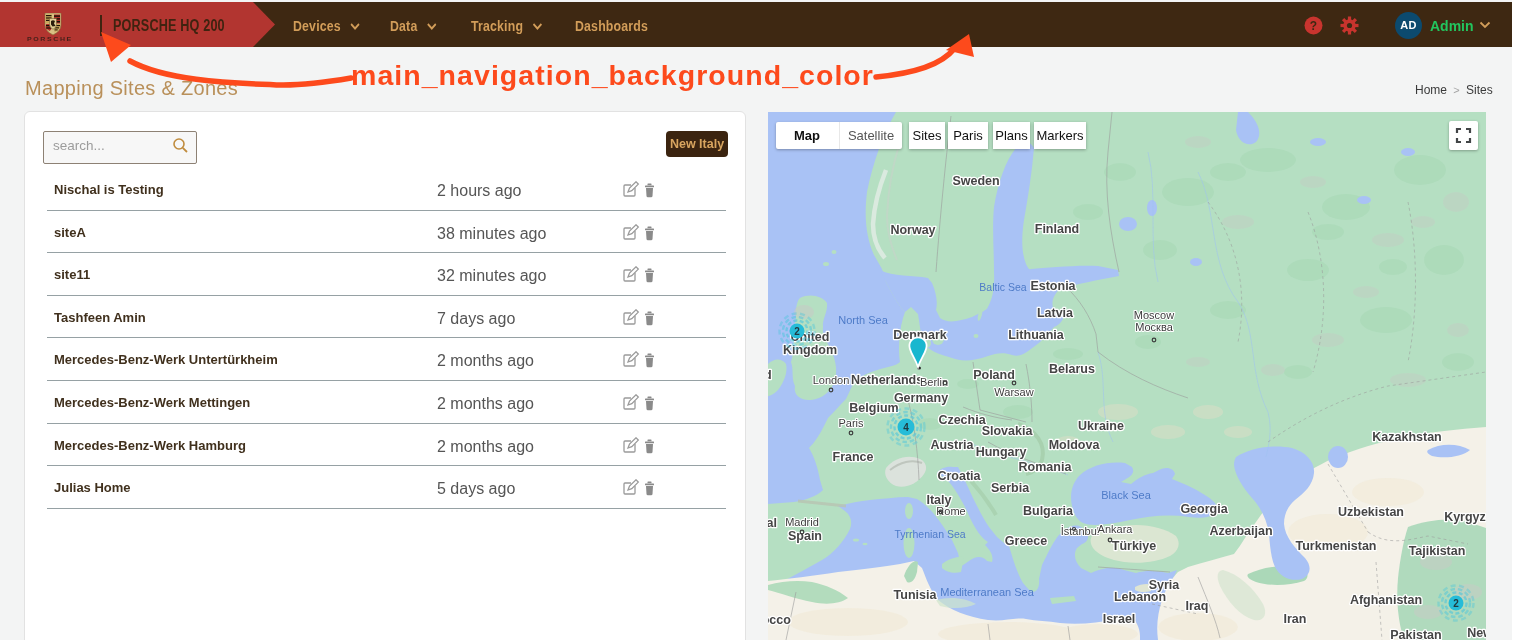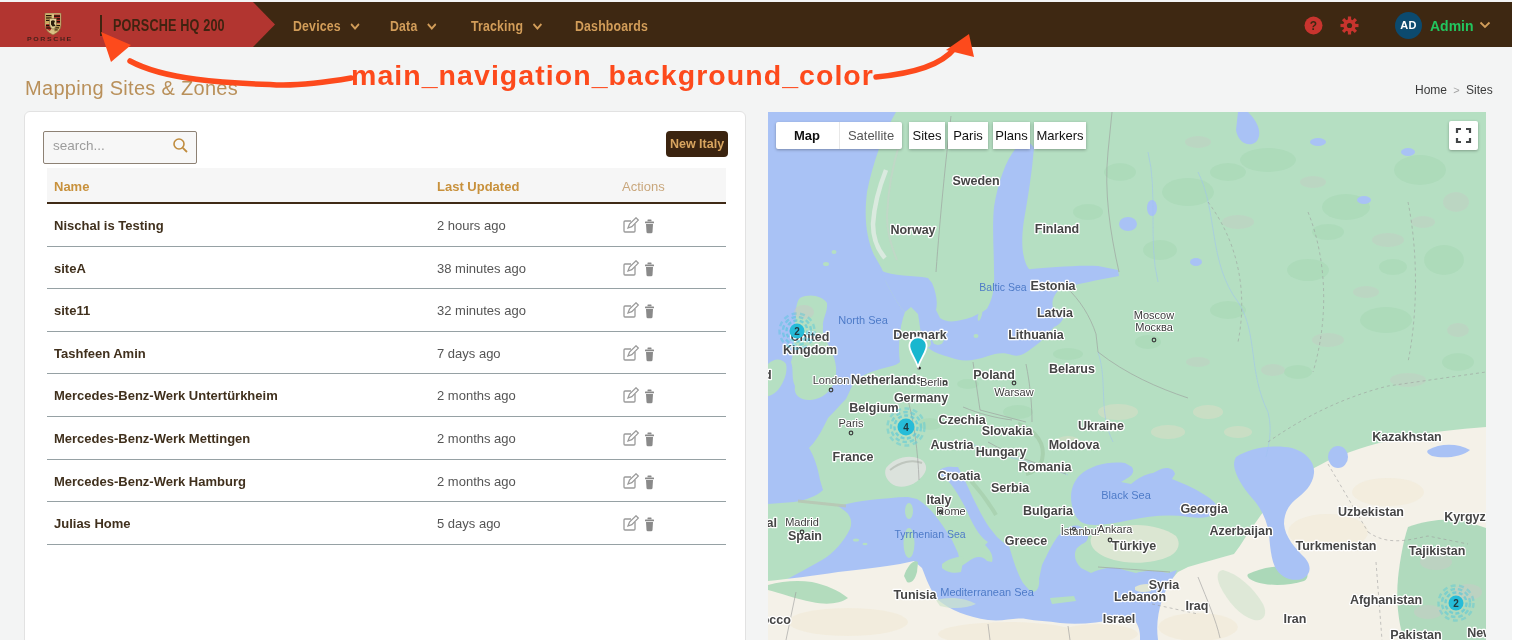--- a/index.html
+++ b/index.html
@@ -33,21 +33,21 @@
 #searchbox .ph { position:absolute; left:9px; top:6px; font-size:13.5px; color:#9c9c9c; }
 #searchbox svg { position:absolute; right:7px; top:5px; }
 #newsite { position:absolute; left:641px; top:19px; width:62px; height:26px; background:#3b2410; border-radius:4px; color:#d8a55f; font-size:12.5px; font-weight:bold; text-align:center; line-height:26px; }
 #tbl { position:absolute; left:22px; top:56px; width:679px; }
 #thead { position:relative; height:36px; background:#f6f6f6; border-bottom:2px solid #3f2a16; }
 #thead .h1 { position:absolute; left:7px; top:11px; font-size:13px; font-weight:bold; color:#c8913c; }
 #thead .h2 { position:absolute; left:390px; top:11px; font-size:13px; font-weight:bold; color:#c8913c; }
 #thead .h3 { position:absolute; left:575px; top:11px; font-size:13px; color:#c9a77c; }
 .trow { position:relative; height:42.6px; border-bottom:1px solid #96a1a4; }
 .trow .nm { position:absolute; left:7px; top:14px; font-size:13px; font-weight:bold; color:#40301d; }
-.trow .tm { position:absolute; left:390px; top:14px; font-size:13px; color:#555;text-align:center; }
+.trow .tm { position:absolute; left:390px; top:14px; font-size:16px; color:#555;text-align:center; }
 .trow .ic { position:absolute; left:576px; top:13px; }
 
 #map { position:absolute; left:768px; top:112px; width:718px; height:528px; overflow:hidden; background:#a9c2f5; }
 .gbtn { position:absolute; background:#fff; height:27px; line-height:27px; text-align:center; font-size:13px; color:#111; box-shadow:0 1px 3px rgba(0,0,0,0.3); z-index:5; }
 #mapsat { position:absolute; left:8px; top:10px; width:126px; height:27px; background:#fff; box-shadow:0 1px 3px rgba(0,0,0,0.3); border-radius:2px; z-index:5; }
 #mapsat .m1 { position:absolute; left:0; top:0; width:62px; text-align:center; line-height:27px; font-size:13px; font-weight:bold; color:#0f0f0f; }
 #mapsat .m2 { position:absolute; left:63px; top:0; width:63px; text-align:center; line-height:27px; font-size:13px; color:#565656; border-left:1px solid #e8e8e8; }
 #fsbtn { position:absolute; left:681px; top:9px; width:29px; height:29px; background:#fff; border-radius:2px; box-shadow:0 1px 3px rgba(0,0,0,0.3); z-index:5; }
 </style>
 </head>
@@ -132,25 +132,20 @@
   <div id="card">
     <div id="searchbox">
         <span class="ph">search...</span>
       <svg width="17" height="17" viewBox="0 0 17 17">
           <circle cx="7" cy="7" r="5" stroke="#c08c3e" stroke-width="1.6" fill="none"></circle>
           <line x1="10.8" y1="10.8" x2="15" y2="15" stroke="#c08c3e" stroke-width="1.8"></line>
         </svg>
     </div>
     <div id="newsite">New Italy</div>
     <div id="tbl">
-      <div id="thead">
-          <span class="h1">Name</span>
-          <span class="h2">Last Updated</span>
-          <span class="h3">Actions</span>
-        </div>
       <div class="trow">
           <span class="nm">Nischal is Testing</span>
           <span class="tm">2 hours ago</span>
           <span class="ic"><svg width="31" height="17" viewBox="0 0 31 17">
               <g stroke="#9a9a9a" stroke-width="1.3" fill="none">
                 <path d="M12,7 v7 a1,1 0 0 1 -1,1 H2 a1,1 0 0 1 -1,-1 V5 a1,1 0 0 1 1,-1 h6"></path>
                 <path d="M5,11 l1.5,-4 L13,0.8 l2.3,2.3 L8.8,9.6 z"></path>
               </g>
               <g fill="#8a8a8a">
                 <rect x="22" y="4.6" width="9" height="1.6" rx="0.5"></rect>

